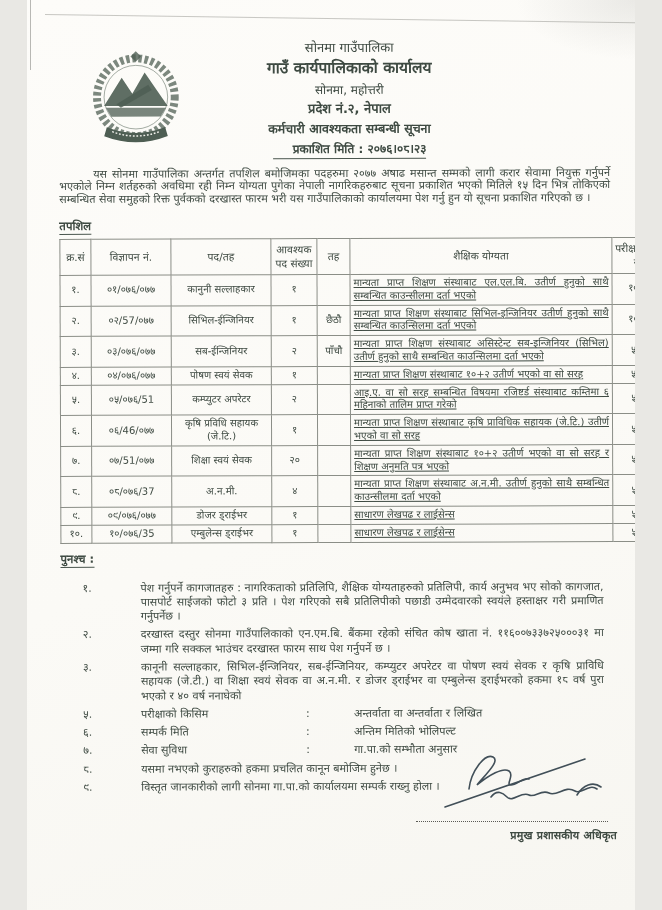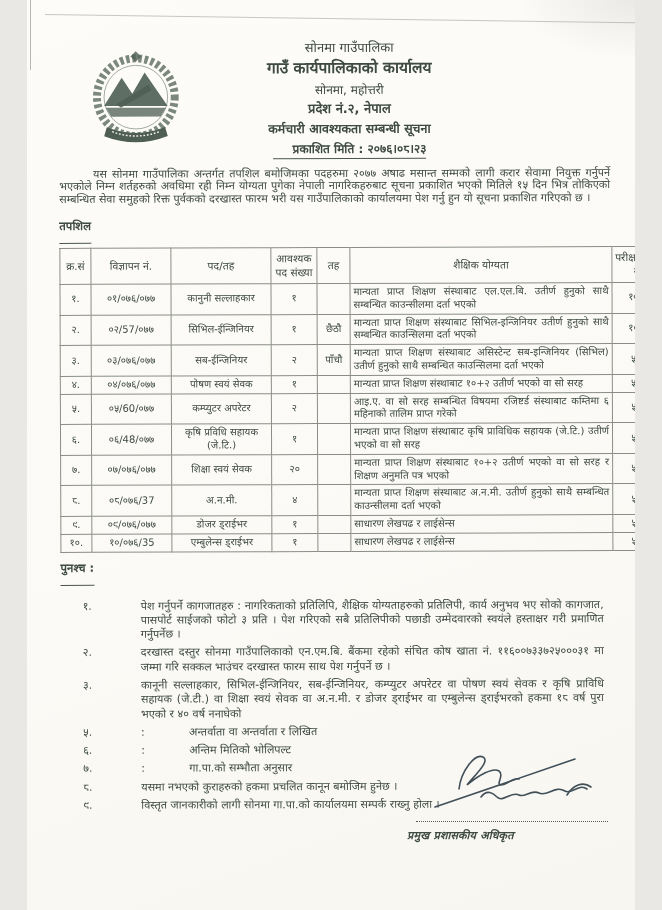--- a/index.html
+++ b/index.html
@@ -26,46 +26,46 @@
   .h2{font-size:15.5px;font-weight:bold;margin-top:3px;}
   .h3{font-size:12px;margin-top:4px;}
   .h4{font-size:13px;font-weight:bold;margin-top:3px;}
   .h5{font-size:12.5px;font-weight:600;margin-top:4px;}
   .h6{font-size:12px;font-weight:600;margin-top:5px;}
   .h6 span{display:inline-block;border-bottom:1px solid #4a564e;padding-bottom:1px;padding-left:20px;}
 
   
   .intro{margin-top:9px;font-size:11px;line-height:1.17;text-align:justify;text-indent:34px;}
   .seclabel{margin-top:4px;font-size:11.5px;font-weight:bold;}
-  .seclabel span{display:inline-block;border-bottom:1px solid #4a564e;padding-bottom:10px;text-align:center;}
+  .seclabel span{display:inline-block;border-bottom:1px solid #4a564e;padding-bottom:1px;text-align:center;}
 
   
   table.vac{border-collapse:collapse;width:100%;margin-top:4px;table-layout:fixed;}
   table.vac th,table.vac td{
     border:1px solid #8b8e87;
     font-size:10px;line-height:1.28;
     padding:2px 3px;vertical-align:middle;
     font-weight:normal;color:#3e4a42;
     overflow:hidden;
   }
   table.vac th{text-align:center;font-size:10.5px;padding:4px 2px;}
   td.c{text-align:center;}
-  td.q{text-align:justify;padding:2px 5px;}
+  td.q{text-align:justify;padding:2px 5px;text-decoration:underline;}
 
   
   .notes{margin-top:14px;}
   .note{display:flex;align-items:flex-start;padding-left:22px;margin-bottom:4px;font-size:11px;line-height:1.3;}
   .note .no{flex:0 0 58px;}
   .note .txt{flex:1;text-align:justify;padding-right:8px;}
   .note .lbl{flex:0 0 165px;}
   .note .sep{flex:0 0 48px;}
   .note .val{flex:1;}
 
   
-  .sigblock{position:absolute;right:18px;top:745px;width:210px;text-align:left;font-style:italic;}
+  .sigblock{position:absolute;right:18px;top:745px;width:210px;text-align:right;}
   .sig-dots{border-top:1.6px dotted #5a5a55;width:192px;margin:0 auto;}
   .sig-title{font-size:11px;font-weight:bold;margin-top:5px;letter-spacing:.2px;}
 </style>
 </head>
 <body>
 
 <div class="page">
   <div class="artifact-topline"></div>
   <div class="artifact-leftedge"></div>
   <div class="artifact-shade"></div>
@@ -153,39 +153,39 @@
             <td class="c">४.</td>
             <td class="c">०४/०७६/०७७</td>
             <td class="c">पोषण स्वयं सेवक</td>
             <td class="c">१</td>
             <td class="c"></td>
             <td class="q">मान्यता प्राप्त शिक्षण संस्थाबाट १०+२ उतीर्ण भएको वा सो सरह</td>
             <td class="c">५००</td>
           </tr>
           <tr>
             <td class="c">५.</td>
-            <td class="c">०५/60/०७७</td>
+            <td class="c">०५/०७६/51</td>
             <td class="c">कम्प्युटर अपरेटर</td>
             <td class="c">२</td>
             <td class="c"></td>
             <td class="q">आइ.ए. वा सो सरह सम्बन्धित विषयमा रजिष्टर्ड संस्थाबाट कम्तिमा ६ महिनाको तालिम प्राप्त गरेको</td>
             <td class="c">५००</td>
           </tr>
           <tr>
             <td class="c">६.</td>
-            <td class="c">०६/48/०७७</td>
+            <td class="c">०६/46/०७७</td>
             <td class="c">कृषि प्रविधि सहायक (जे.टि.)</td>
             <td class="c">१</td>
             <td class="c"></td>
             <td class="q">मान्यता प्राप्त शिक्षण संस्थाबाट कृषि प्राविधिक सहायक (जे.टि.) उतीर्ण भएको वा सो सरह</td>
             <td class="c">५००</td>
           </tr>
           <tr>
             <td class="c">७.</td>
-            <td class="c">०७/०७६/०७७</td>
+            <td class="c">०७/51/०७७</td>
             <td class="c">शिक्षा स्वयं सेवक</td>
             <td class="c">२०</td>
             <td class="c"></td>
             <td class="q">मान्यता प्राप्त शिक्षण संस्थाबाट १०+२ उतीर्ण भएको वा सो सरह र शिक्षण अनुमति पत्र भएको</td>
             <td class="c">५००</td>
           </tr>
           <tr>
             <td class="c">८.</td>
             <td class="c">०८/०७६/37</td>
             <td class="c">अ.न.मी.</td>
@@ -225,30 +225,33 @@
         <div class="note">
           <span class="no">२.</span>
           <span class="txt">दरखास्त दस्तुर सोनमा गाउँपालिकाको एन.एम.बि. बैंकमा रहेको संचित कोष खाता नं. ११६००७३३७२५०००३१ मा जम्मा गरि सक्कल भाउंचर दरखास्त फारम साथ पेश गर्नुपर्ने छ ।</span>
         </div>
         <div class="note">
           <span class="no">३.</span>
           <span class="txt">कानूनी सल्लाहकार, सिभिल-ईन्जिनियर, सब-ईन्जिनियर, कम्प्युटर अपरेटर वा पोषण स्वयं सेवक र कृषि प्राविधि सहायक (जे.टी.) वा शिक्षा स्वयं सेवक वा अ.न.मी. र डोजर ड्राईभर वा एम्बुलेन्स ड्राईभरको हकमा १८ वर्ष पुरा भएको र ४० वर्ष ननाघेको</span>
         </div>
         <div class="note">
           <span class="no">५.</span>
+          <span class="lbl">परीक्षाको किसिम</span>
           <span class="sep">:</span>
           <span class="val">अन्तर्वाता वा अन्तर्वाता र लिखित</span>
         </div>
         <div class="note">
           <span class="no">६.</span>
+          <span class="lbl">सम्पर्क मिति</span>
           <span class="sep">:</span>
           <span class="val">अन्तिम मितिको भोलिपल्ट</span>
         </div>
         <div class="note">
           <span class="no">७.</span>
+          <span class="lbl">सेवा सुविधा</span>
           <span class="sep">:</span>
           <span class="val">गा.पा.को सम्भौता अनुसार</span>
         </div>
         <div class="note">
           <span class="no">८.</span>
           <span class="txt">यसमा नभएको कुराहरुको हकमा प्रचलित कानून बमोजिम हुनेछ ।</span>
         </div>
         <div class="note">
           <span class="no">९.</span>
           <span class="txt">विस्तृत जानकारीको लागी सोनमा गा.पा.को कार्यालयमा सम्पर्क राख्नु होला ।</span>

